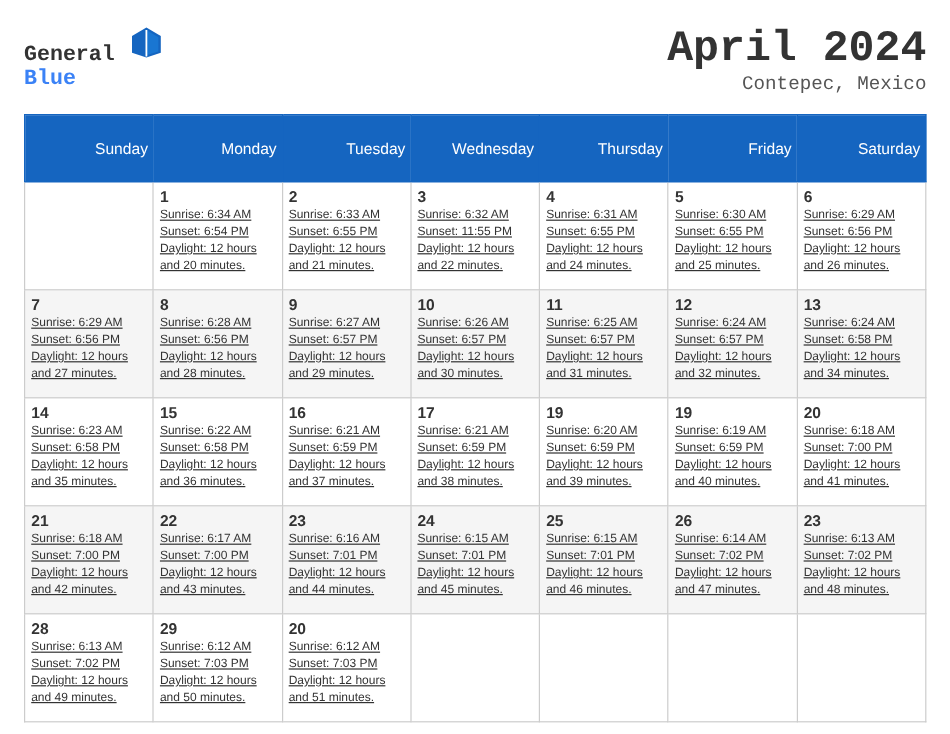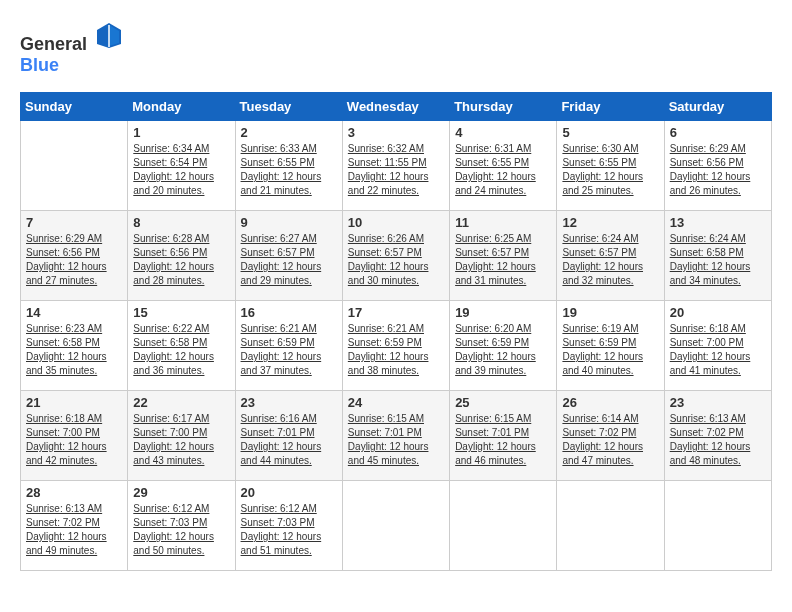--- a/index.html
+++ b/index.html
@@ -8,20 +8,21 @@
       background: #fff;
       width: 792px;
       min-height: 612px;
       padding: 20px;
     }
     .header {
       display: flex;
       justify-content: space-between;
       align-items: flex-start;
       margin-bottom: 16px;
+      font-family: Liberation Mono, monospace;
     }
     .logo {
       display: flex;
       align-items: center;
     }
     .logo-text-general {
       font-size: 18px;
       font-weight: bold;
       color: #333;
     }
@@ -48,24 +49,24 @@
       color: #555;
     }
     table {
       width: 100%;
       border-collapse: collapse;
       font-size: 11px;
     }
     thead tr th {
       background-color: #1565c0;
       color: #fff;
-      padding: 6px 4px;
-      text-align: left;
+      padding: 20px 4px;
+      text-align: right;
       font-size: 13px;
-      font-weight: bold;
+      font-weight: normal;
       border: 1px solid #1565c0;
     }
     tbody tr td {
       border: 1px solid #ccc;
       padding: 4px 5px;
       vertical-align: top;
       width: 14.28%;
       min-height: 80px;
       height: 90px;
     }
@@ -101,20 +102,24 @@
       <span class="logo-text-general">General</span>
       <svg class="logo-icon" viewBox="0 0 30 30" xmlns="http://www.w3.org/2000/svg">
         <polygon points="15,3 27,10 27,24 15,28 3,24 3,10" fill="#1565c0"></polygon>
         <polygon points="15,5 25,11 25,23 15,26" fill="#1976d2"></polygon>
         <line x1="15" y1="5" x2="15" y2="27" stroke="#fff" stroke-width="1.5"></line>
       </svg>
       <br>
       <span class="logo-text-blue">Blue</span>
     </div>
   </div>
+  <div class="title-block">
+    <div class="month-title">April 2024</div>
+    <div class="location-title">Contepec, Mexico</div>
+  </div>
 </div>
 
 <table>
   <thead>
     <tr id="weekday-header">
     <th>Sunday</th>
         <th>Monday</th>
         <th>Tuesday</th>
         <th>Wednesday</th>
         <th>Thursday</th>

